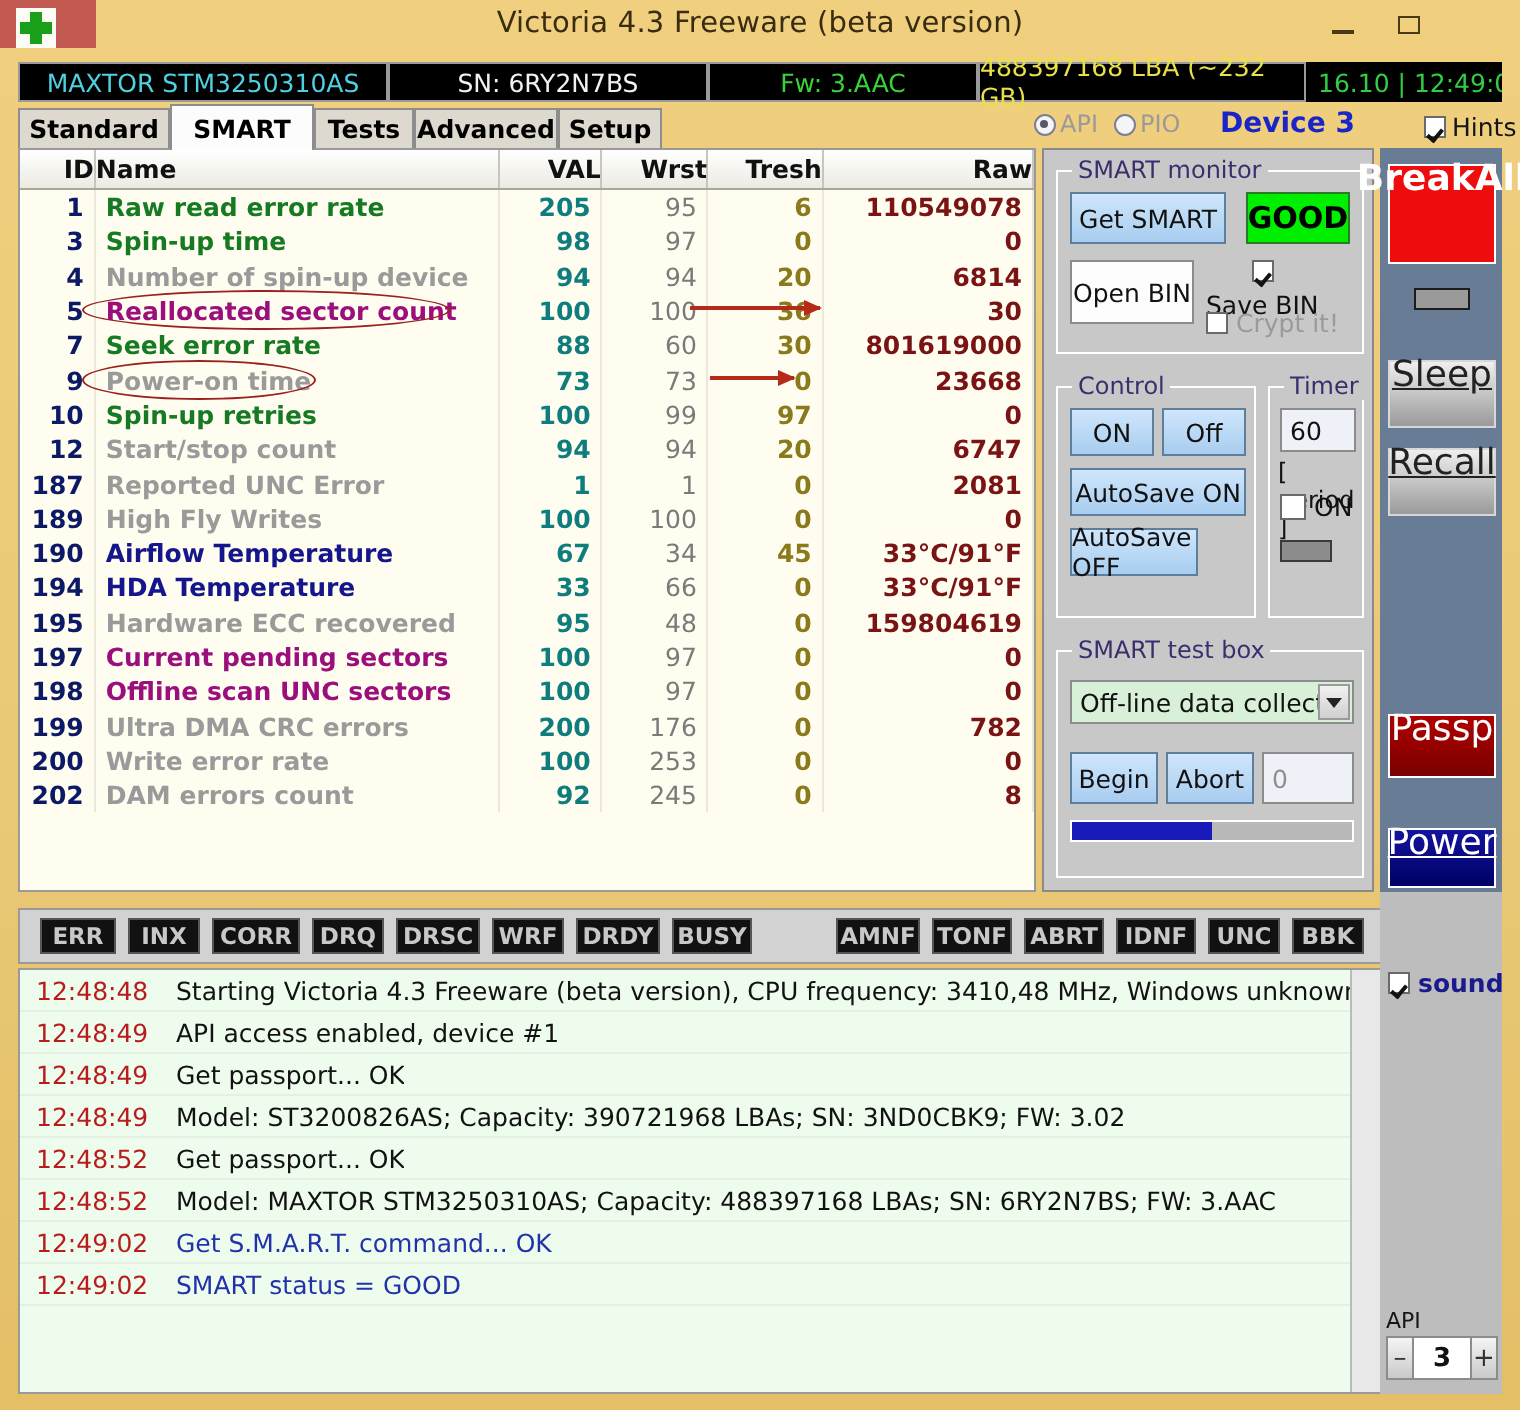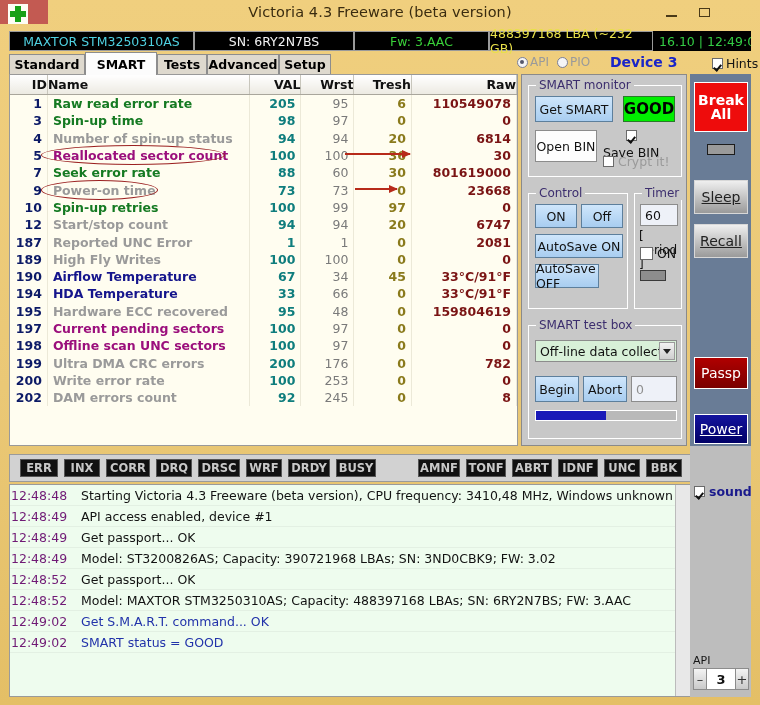--- a/index.html
+++ b/index.html
@@ -108,40 +108,40 @@
       background:linear-gradient(to bottom,#f2f2f2,#cfcfcf);border:1px solid #9a9a9a;
       box-sizing:border-box;display:flex;align-items:center;justify-content:center;}
   .selarrow i{width:0;height:0;border-left:4px solid transparent;border-right:4px solid transparent;
       border-top:5px solid #222;display:block;}
   .progress{position:absolute;background:#b9b9b9;border:1px solid #fff;box-sizing:border-box;}
   .progress .fill{height:100%;background:#1a1ab8;}
   .greybar{position:absolute;background:#8d8d8d;border:1px solid #3a3a3a;box-sizing:border-box;}
   
   .sidecol{position:absolute;left:690px;top:74px;width:61px;height:372px;background:#697c96;}
   .sbtn{position:absolute;left:4px;width:54px;border:1.5px solid #fff;box-sizing:border-box;
-      font-size:14px;text-align:center;display:flex;align-items:center;justify-content:center;
-      flex-direction:column;line-height:14px;cursor:default;}
+      font-size:18px;text-align:center;display:flex;justify-content:center;
+      line-height:14px;cursor:default;}
   .sbtn.red{background:#ee0c0c;color:#fff;font-weight:bold;}
   .sbtn.grey{background:linear-gradient(to bottom,#efefef,#9a9a9a);color:#222;border:1.5px solid #d8d8d8;}
   .sbtn.darkred{background:linear-gradient(to bottom,#b00000,#7a0000);color:#fff;}
   .sbtn.blue{background:linear-gradient(to bottom,#13139e,#000066);color:#fff;}
   .ulc{text-decoration:underline;}
   .minibar{position:absolute;left:17px;width:28px;height:11px;background:#9a9a9a;border:1.5px solid #1c1c1c;box-sizing:border-box;}
   
   .ledstrip{position:absolute;left:9px;top:454px;width:682px;height:28px;
       background:#d2d2d2;border:1px solid #9a9a9a;box-sizing:border-box;}
   .led{position:absolute;top:4px;height:18px;background:#111;border:1px solid #555;
       box-sizing:border-box;color:#c8c8c8;font-size:11.5px;font-weight:bold;
       display:flex;align-items:center;justify-content:center;}
   
   .logbox{position:absolute;left:9px;top:484px;width:682px;height:213px;
       background:#eefcee;border:1px solid #9a9a9a;box-sizing:border-box;overflow:hidden;}
   .logrow{display:flex;height:20px;align-items:center;font-size:12.5px;
       border-bottom:1px solid #e3f0e3;}
-  .logtime{width:70px;padding-left:1px;color:#701a75;flex:none;}
+  .logtime{width:70px;padding-left:8px;color:#b91c1c;flex:none;}
   .logmsg{color:#121212;white-space:nowrap;overflow:hidden;}
   .logmsg.blue{color:#2233aa;}
   .logscroll{position:absolute;right:0;top:0;width:15px;bottom:0;background:#e8e8e8;border-left:1px solid #bbb;box-sizing:border-box;}
   
   .rightpane{position:absolute;left:690px;top:446px;width:61px;height:251px;background:#bdbdbd;}
   .soundrow{position:absolute;left:4px;top:38px;display:flex;align-items:center;gap:4px;}
   .soundrow span{font-size:12.5px;font-weight:bold;color:#1a1a8c;}
   .apinum-lbl{position:absolute;left:3px;top:208px;font-size:11px;color:#151515;}
   .spinner{position:absolute;left:3px;top:222px;width:56px;height:22px;display:flex;}
   .spin-btn{width:14px;background:linear-gradient(to bottom,#f4f4f4,#cacaca);border:1px solid #8c8c8c;
@@ -224,21 +224,21 @@
           <tr>
             <td class="c-id">3</td>
             <td class="c-name"><span class="nm-green">Spin-up time</span></td>
             <td class="c-val">98</td>
             <td class="c-wrst">97</td>
             <td class="c-tresh">0</td>
             <td class="c-raw">0</td>
           </tr>
           <tr>
             <td class="c-id">4</td>
-            <td class="c-name"><span class="nm-gray">Number of spin-up status</span></td>
+            <td class="c-name"><span class="nm-gray">Number of spin-up device</span></td>
             <td class="c-val">94</td>
             <td class="c-wrst">94</td>
             <td class="c-tresh">20</td>
             <td class="c-raw">6814</td>
           </tr>
           <tr>
             <td class="c-id">5</td>
             <td class="c-name"><span class="nm-purple">Reallocated sector count</span></td>
             <td class="c-val">100</td>
             <td class="c-wrst">100</td>

